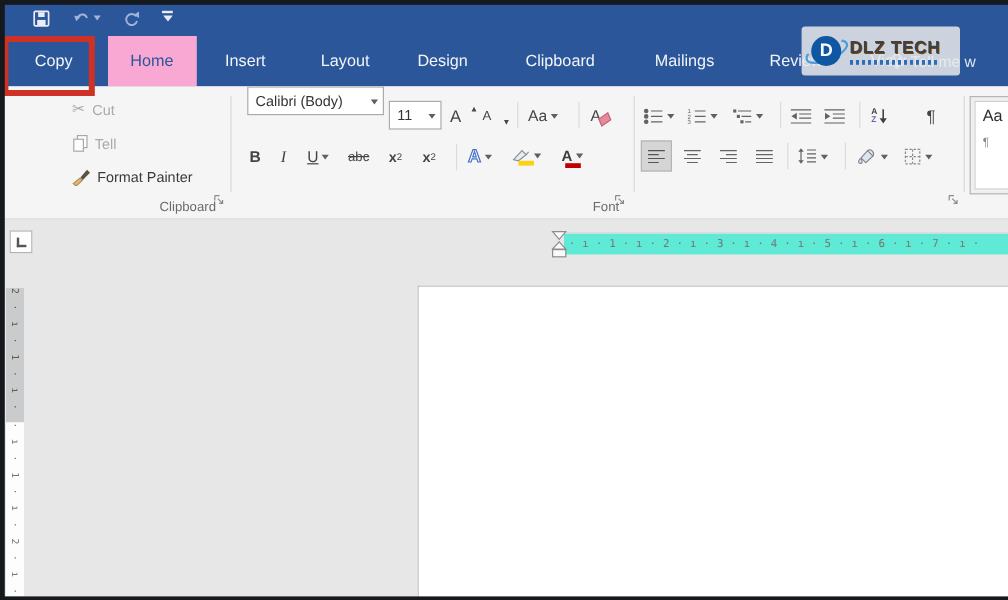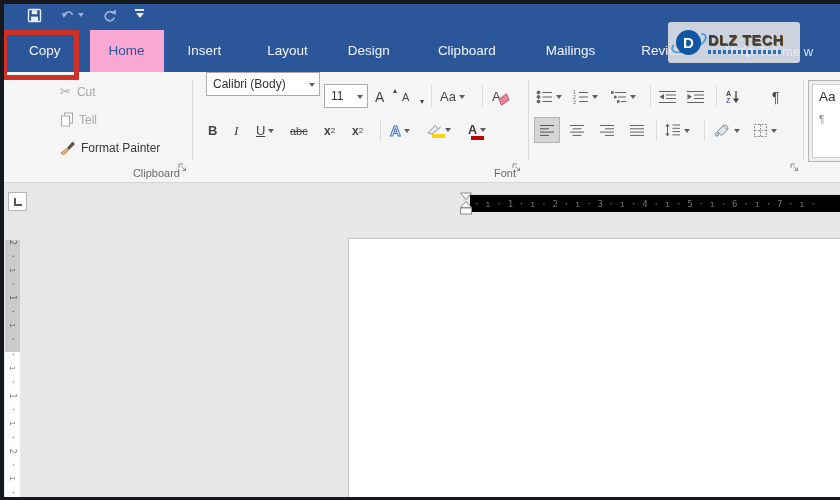--- a/index.html
+++ b/index.html
@@ -89,21 +89,21 @@
   #styles-card{width:100%;height:100%;background:#fff;border:1px solid #cfcfcf;padding:4px 0 0 6px;}
   #styles-preview{font-size:13.5px;color:#2f2f2f;}
   #styles-mark{font-size:10px;color:#8a8a8a;margin-top:10px;}
 
   
   #docarea{position:absolute;left:0;top:183px;width:840px;height:317px;background:#e7e7e7;}
   #tab-selector{position:absolute;left:8px;top:9px;width:19px;height:19px;background:#fdfdfd;border:1px solid #b5b5b5;display:flex;align-items:center;justify-content:center;}
   #tab-selector .lmark{width:8px;height:8px;border-left:2px solid #555;border-bottom:2px solid #555;}
   .ruler-seg{position:absolute;top:11px;height:18px;font-family:"DejaVu Sans Mono",monospace;font-size:9px;overflow:hidden;white-space:nowrap;line-height:18px;}
   #hruler-margin{left:347px;width:123px;background:#c9cbcd;color:#5a5a5a;letter-spacing:5.8px;padding-left:2px;border-top:1px solid #d8d8d8;}
-  #hruler-main{left:470px;width:370px;background:#000000;color:#757575;letter-spacing:5.8px;padding-left:4px;border-top:1px solid #d8d8d8;}
+  #hruler-main{left:470px;width:370px;background:#5eead4;color:#757575;letter-spacing:5.8px;padding-left:4px;border-top:1px solid #d8d8d8;}
   #indent-markers{position:absolute;left:459px;top:9px;z-index:5;}
   .vruler-strip{position:absolute;left:5px;width:15px;}
   #vruler-margin-bg{top:57px;height:112px;background:#c9cbcd;}
   #vruler-main-bg{top:169px;height:145px;background:#fdfdfd;}
   .vruler-text{position:absolute;left:20px;height:15px;transform-origin:0 0;transform:rotate(90deg);font-family:"DejaVu Sans Mono",monospace;font-size:8px;line-height:15px;white-space:nowrap;letter-spacing:9px;overflow:hidden;}
   #vruler-margin-text{top:57px;width:112px;color:#5a5a5a;}
   #vruler-main-text{top:169px;width:145px;color:#757575;}
   #page{position:absolute;left:348px;top:55px;width:500px;height:262px;background:#fff;border-top:1px solid #c3c3c3;border-left:1px solid #c3c3c3;}
 </style>
 </head>

